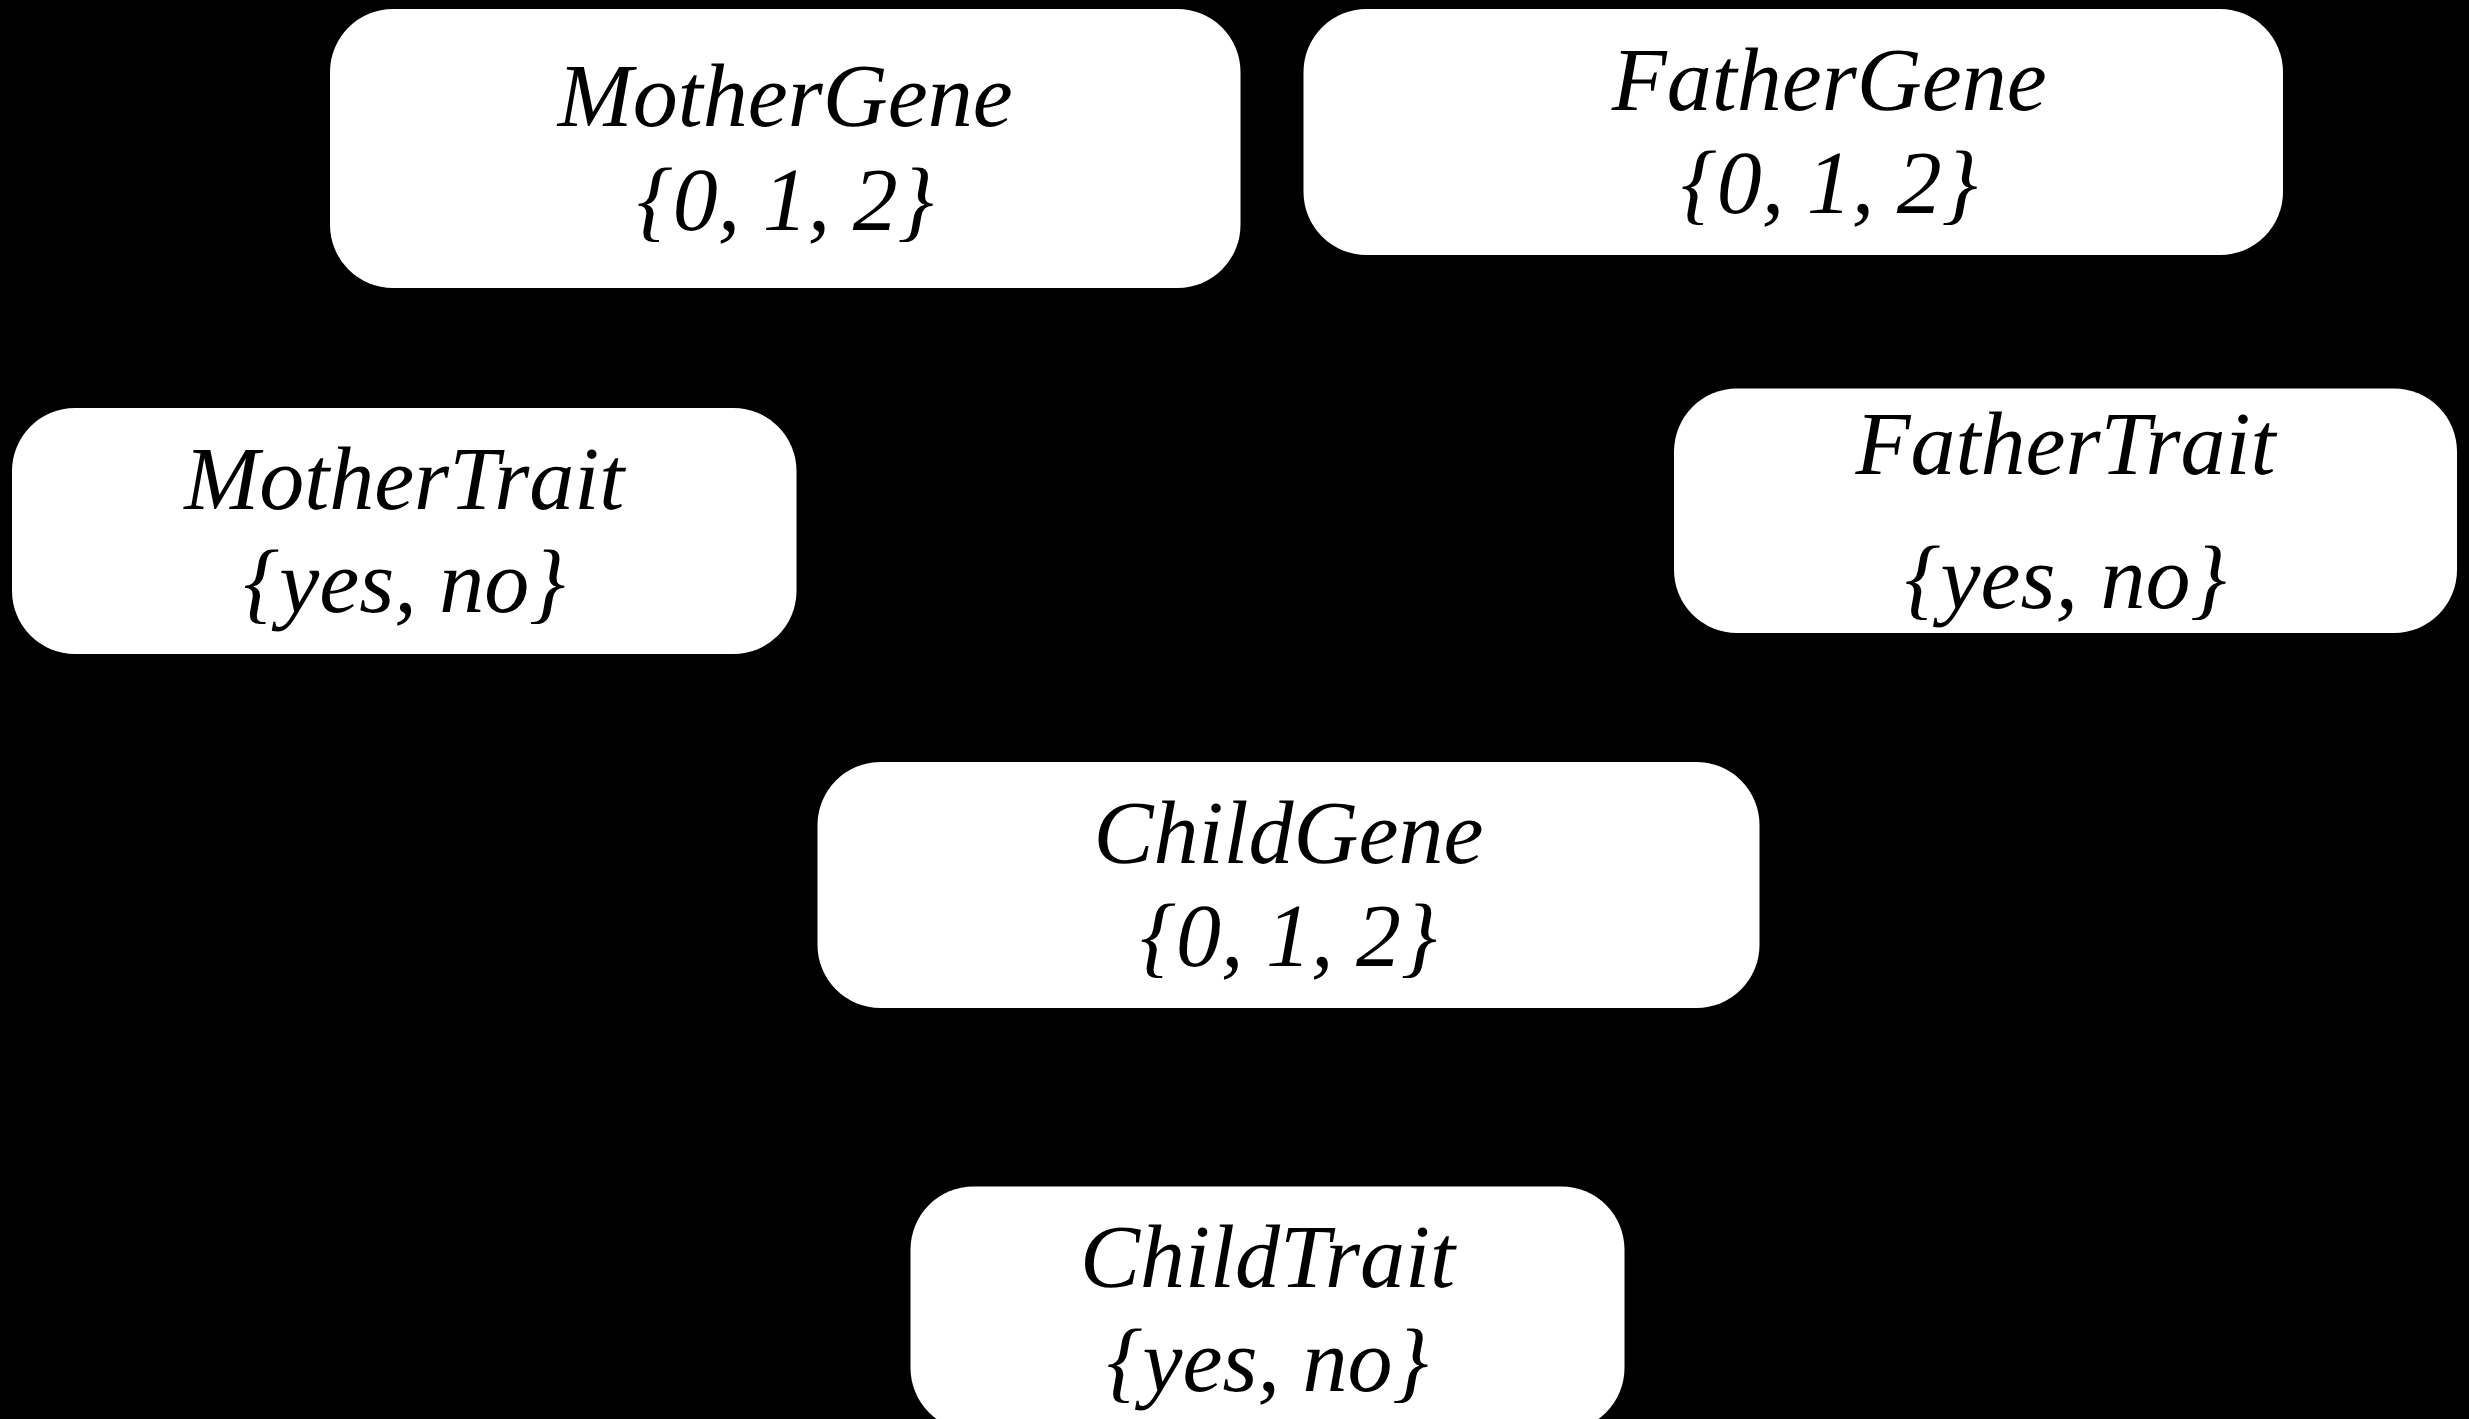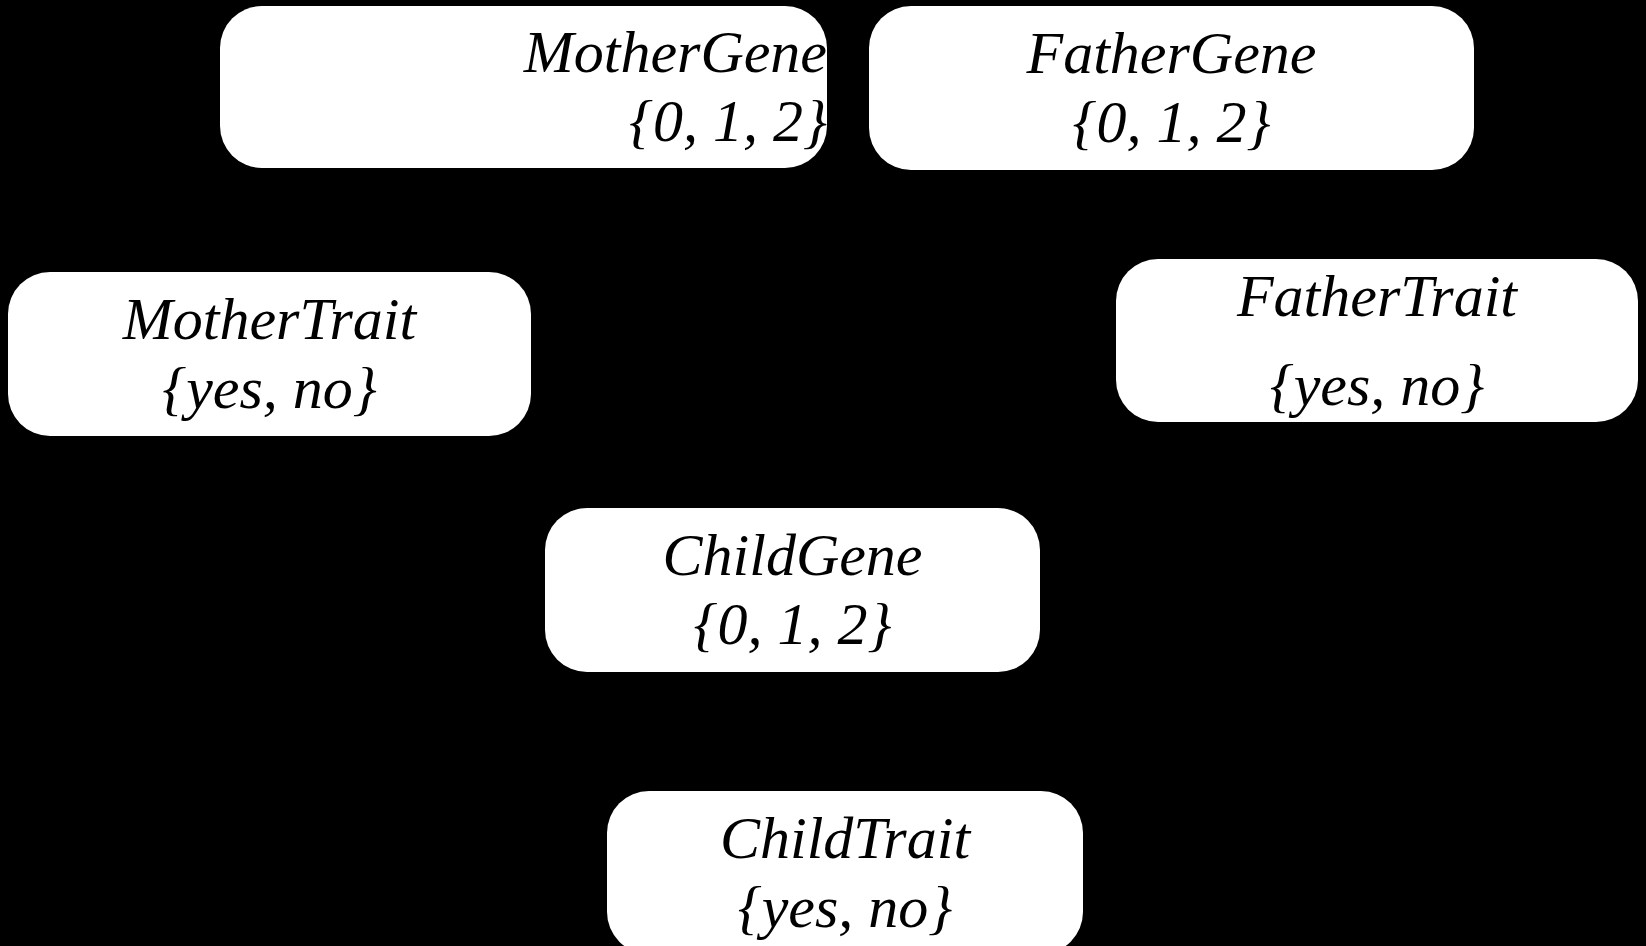--- a/index.html
+++ b/index.html
@@ -27,25 +27,25 @@
     text-align: center;
     font-style: italic;
     font-size: 60px;
     line-height: 1.15;
   }
   .node-title, .node-values {
     display: block;
     white-space: nowrap;
   }
   
-  .node-mother-gene  { left: 220px;  top: 6px;   width: 607px; height: 162px; align-items: flex-end; }
-  .node-father-gene  { left: 869px;  top: 6px;   width: 605px; height: 164px; }
+  .node-mother-gene  { left: 220px;  top: 6px;   width: 607px; height: 186px; }
+  .node-father-gene  { left: 869px;  top: 6px;   width: 605px; height: 164px; padding-left: 48px; }
   .node-mother-trait { left: 8px;    top: 272px; width: 523px; height: 164px; }
   .node-father-trait { left: 1116px; top: 259px; width: 522px; height: 163px; gap: 20px; }
-  .node-child-gene   { left: 545px;  top: 508px; width: 495px; height: 164px; }
+  .node-child-gene   { left: 545px;  top: 508px; width: 628px; height: 164px; }
   .node-child-trait  { left: 607px;  top: 775px; width: 476px; height: 163px; margin-top: 16px; }
 </style>
 </head>
 <body>
 
 <div class="canvas">
 
   <div class="node node-mother-gene">
     <span class="node-title">MotherGene</span>
     <span class="node-values">{0, 1, 2}</span>

